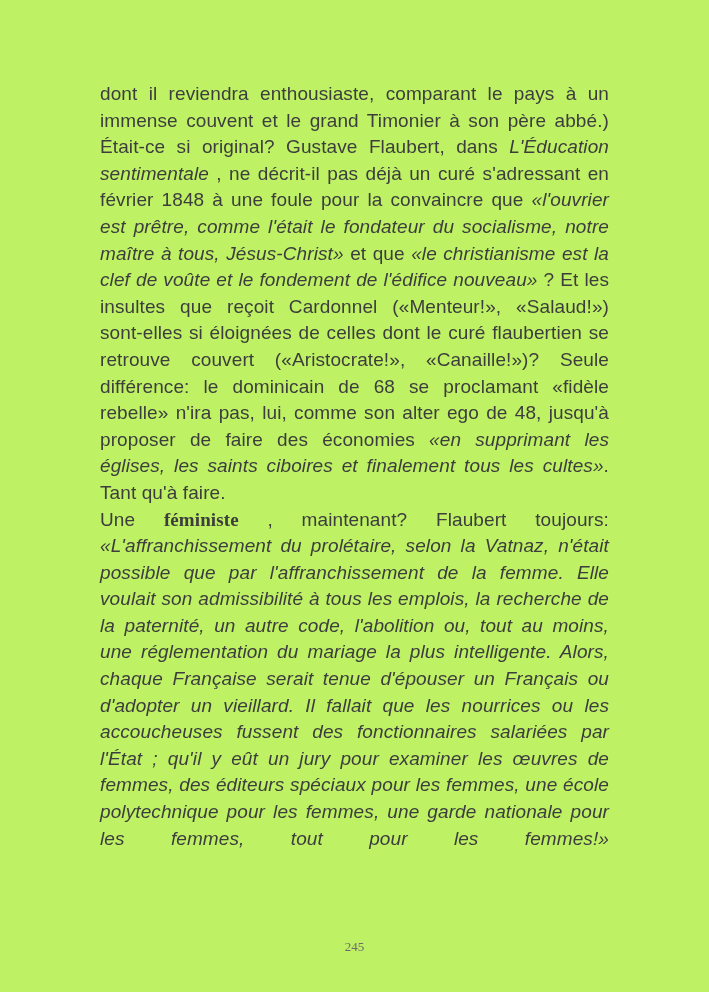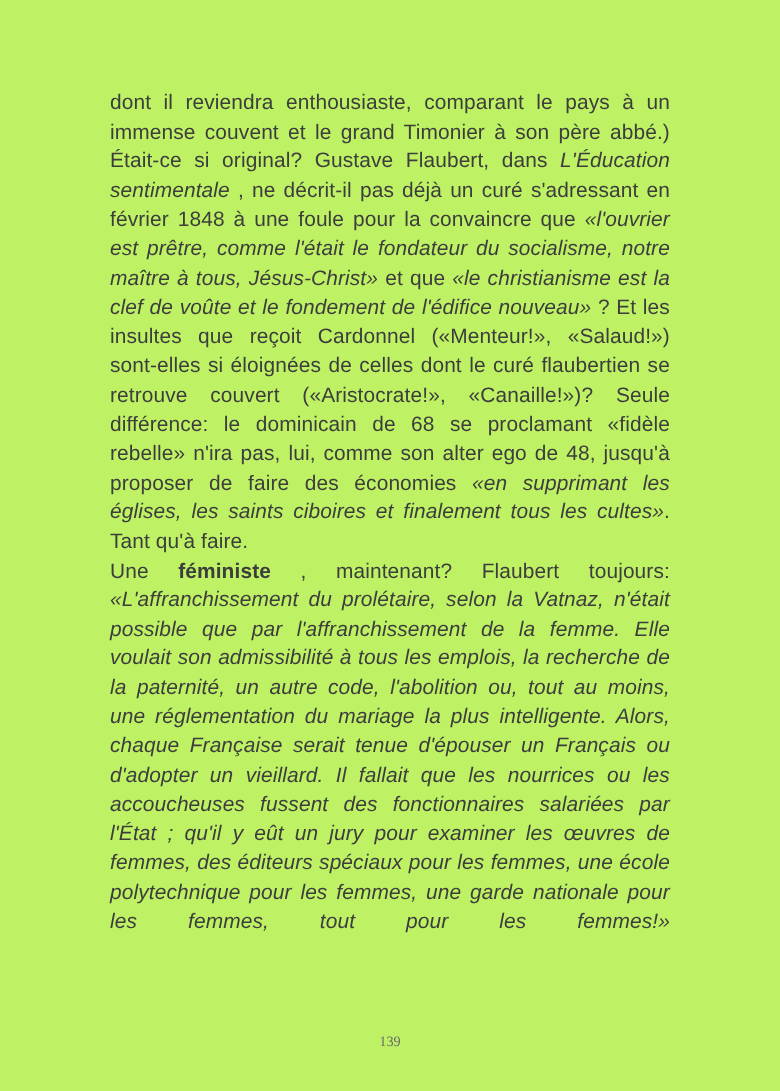--- a/index.html
+++ b/index.html
@@ -28,34 +28,34 @@
   }
   .text-block p {
     margin: 0;
     padding: 0;
   }
   .text-block p.justify-last {
     text-align-last: justify;
   }
   .run-roman { font-style: normal; font-weight: normal; }
   .run-italic { font-style: italic; font-weight: normal; }
-  .run-bold { font-style: normal; font-weight: bold; }
+  .run-bold { font-style: normal; font-weight: bold; font-family: Liberation Serif, serif; }
   .page-number {
     position: absolute;
     top: 939px;
     left: 0;
     width: 709px;
     text-align: center;
     font-family: "Liberation Serif", "DejaVu Serif", serif;
     font-size: 13px;
     color: #6b6b6b;
   }
 </style>
 </head>
 <body style="background: rgb(255, 255, 255);">
 
 <div class="page" style="background: #bef264;">
   <div class="text-block" style="color: rgb(61, 61, 61);">
       <p><span class="run-roman">dont il reviendra enthousiaste, comparant le pays à un immense couvent et le grand Timonier à son père abbé.) Était-ce si original? Gustave Flaubert, dans </span><span class="run-italic">L'Éducation sentimentale</span><span class="run-roman"> , ne décrit-il pas déjà un curé s'adressant en février 1848 à une foule pour la convaincre que </span><span class="run-italic">«l'ouvrier est prêtre, comme l'était le fondateur du socialisme, notre maître à tous, Jésus-Christ»</span><span class="run-roman"> et que </span><span class="run-italic">«le christianisme est la clef de voûte et le fondement de l'édifice nouveau»</span><span class="run-roman"> ? Et les insultes que reçoit Cardonnel («Menteur!», «Salaud!») sont-elles si éloignées de celles dont le curé flaubertien se retrouve couvert («Aristocrate!», «Canaille!»)? Seule différence: le dominicain de 68 se proclamant «fidèle rebelle» n'ira pas, lui, comme son alter ego de 48, jusqu'à proposer de faire des économies </span><span class="run-italic">«en supprimant les églises, les saints ciboires et finalement tous les cultes»</span><span class="run-roman">. Tant qu'à faire.</span></p>
       <p class="justify-last"><span class="run-roman">Une </span><span class="run-bold">féministe</span><span class="run-roman"> , maintenant? Flaubert toujours: </span><span class="run-italic">«L'affranchissement du prolétaire, selon la Vatnaz, n'était possible que par l'affranchissement de la femme. Elle voulait son admissibilité à tous les emplois, la recherche de la paternité, un autre code, l'abolition ou, tout au moins, une réglementation du mariage la plus intelligente. Alors, chaque Française serait tenue d'épouser un Français ou d'adopter un vieillard. Il fallait que les nourrices ou les accoucheuses fussent des fonctionnaires salariées par l'État ; qu'il y eût un jury pour examiner les œuvres de femmes, des éditeurs spéciaux pour les femmes, une école polytechnique pour les femmes, une garde nationale pour les femmes, tout pour les femmes!»</span></p>
     </div>
-  <div class="page-number" style="color: rgb(107, 107, 107);">139</div>
+  <div class="page-number" style="color: rgb(107, 107, 107);">245</div>
 </div>
 
 </body></html>

